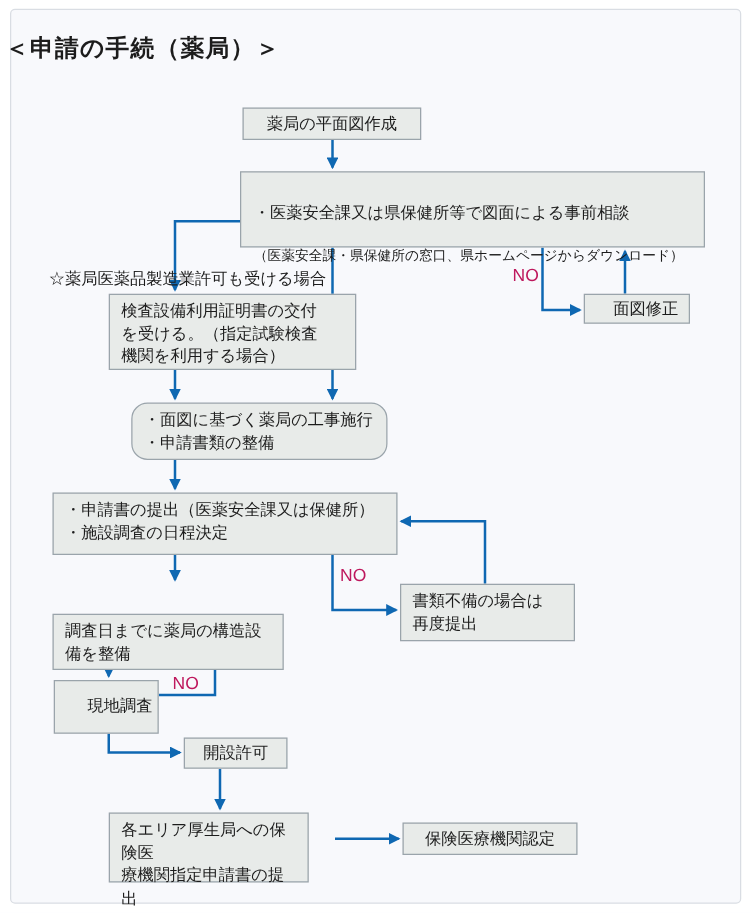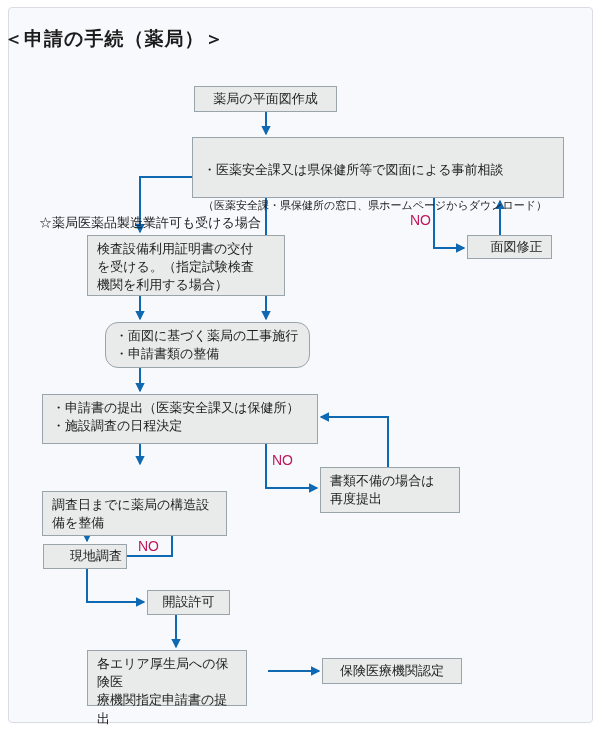--- a/index.html
+++ b/index.html
@@ -36,21 +36,21 @@
 
   
   #n-floorplan   {left:194px;top:86px; width:143px;height:26px;}
   #n-preconsult  {left:192px;top:137px;width:372px;height:61px;padding:5px 10px;}
   #n-cert        {left:42px; top:235px;width:198px;height:61px;margin-left:45px;}
   #n-planfix     {left:467px;top:235px;width:85px; height:24px;padding-left:16px;}
   #n-construction{left:105px;top:322px;width:205px;height:46px;border-radius:13px;}
   #n-submit      {left:42px; top:394px;width:276px;height:50px;}
   #n-prepare     {left:42px; top:467px;width:185px;height:45px;margin-top:24px;}
   #n-resubmit    {left:320px;top:467px;width:140px;height:46px;}
-  #n-siteinspect {left:43px; top:544px;width:84px; height:25px;padding-left:24px;}
+  #n-siteinspect {left:43px; top:544px;width:84px; height:43px;padding-left:24px;}
   #n-license     {left:147px;top:590px;width:83px; height:25px;}
   #n-insurance   {left:87px; top:650px;width:160px;height:56px;}
   #n-approved    {left:322px;top:658px;width:140px;height:26px;}
 
   #lbl-note{left:22px;top:214px;}
   #lbl-no-plan{left:410px;top:212px;}
   #lbl-no-docs{left:272px;top:452px;}
   #lbl-no-insp{left:138px;top:538px;}
 </style>
 </head>

